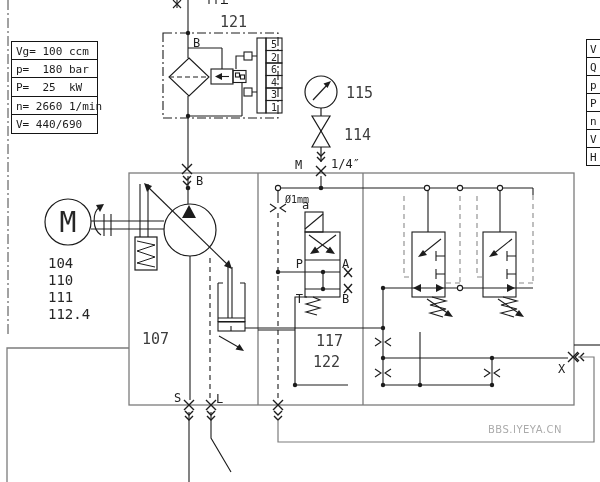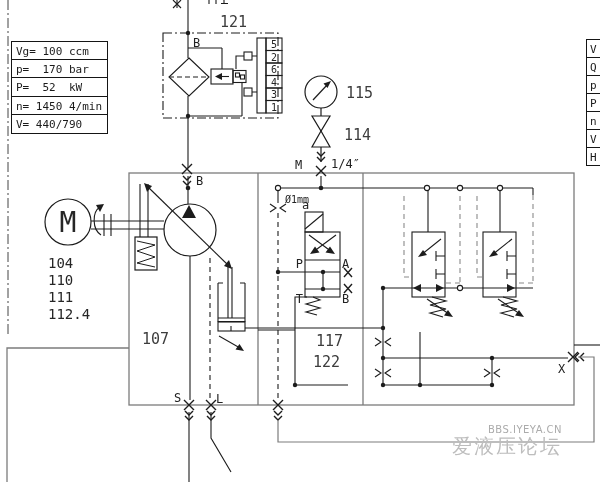--- a/index.html
+++ b/index.html
@@ -1,21 +1,21 @@
 <!DOCTYPE html>
 <html><head>
 <meta charset="utf-8">
 <style>
   html,body{margin:0;padding:0;}
   body{
     width:600px;height:482px;position:relative;background:#ffffff;
     overflow:hidden;font-family:"DejaVu Sans Mono",monospace;
   }
   svg{position:absolute;left:0;top:0;}
-  .datatable{position:absolute;left:11px;top:42px;width:97px;}
+  .datatable{position:absolute;left:11px;top:42px;width:87px;}
   .datatable .row{
     box-sizing:border-box;border:1.5px solid #151515;margin-top:-1.5px;
     height:19.9px;line-height:17px;font-size:11px;color:#1a1a1a;
     padding:1px 0 0 4px;white-space:pre;background:#fff;
     font-family:"DejaVu Sans Mono",monospace;
   }
   .datatable.rightcut{left:586px;top:40px;width:30px;}
   .datatable.rightcut .row{height:19.5px;padding-left:3px;}
   .watermark{
     position:absolute;right:38px;top:425px;text-align:right;
@@ -269,32 +269,31 @@
     <path d="M273,400 L283,410 M283,400 L273,410"></path>
     <path d="M274,411 L278,415 L282,411 M274,416 L278,420 L282,416"></path>
   </g>
   <g stroke="#7c7c7c" fill="none" stroke-width="1.2">
     <path d="M278,420 V442 H594 V357 H578"></path>
   </g>
 </svg>
 
 <div class="datatable">
   <div class="row">Vg= 100 ccm</div>
-  <div class="row">p=  170 bar</div>
-  <div class="row">P=  52  kW</div>
-  <div class="row">n= 1450 4/min</div>
-  <div class="row">V= 440/790</div>
+  <div class="row">p=  180 bar</div>
+  <div class="row">P=  25  kW</div>
+  <div class="row">n= 2660 1/min</div>
+  <div class="row">V= 440/690</div>
 </div>
 
 <div class="datatable rightcut">
   <div class="row">V</div>
   <div class="row">Q</div>
   <div class="row">p</div>
   <div class="row">P</div>
   <div class="row">n</div>
   <div class="row">V</div>
   <div class="row">H</div>
 </div>
 
 <div class="watermark">
   <div class="wm1">BBS.IYEYA.CN</div>
-  <div class="wm2">爱液压论坛</div>
 </div>
 
 </body></html>

